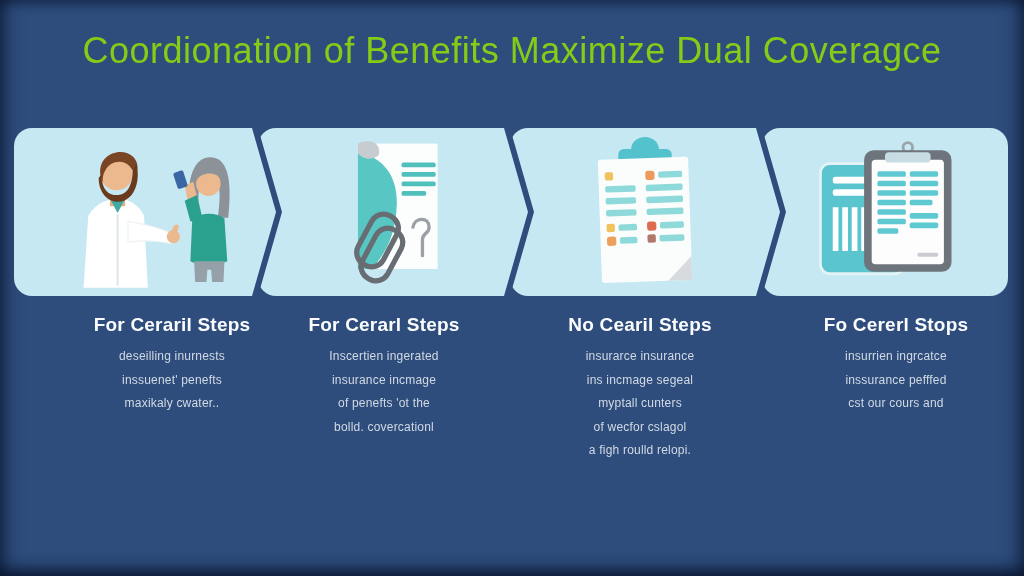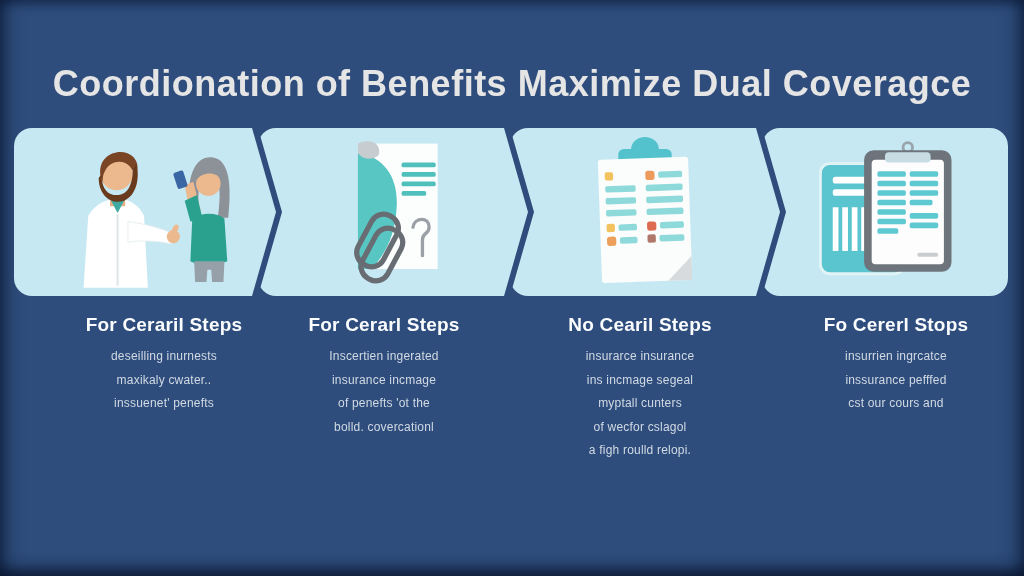--- a/index.html
+++ b/index.html
@@ -7,22 +7,22 @@
     position:relative;width:1024px;height:576px;overflow:hidden;
     background:#2e4d7c;
     font-family:"Liberation Sans", sans-serif;
     box-shadow: inset 0 -14px 16px -8px rgba(8,20,45,.95),
                 inset 0 10px 12px -7px rgba(8,20,45,.6),
                 inset 16px 0 18px -11px rgba(8,20,45,.65),
                 inset -16px 0 18px -11px rgba(8,20,45,.65);
   }
   .title{
     position:absolute;top:30px;left:0;width:100%;
-    text-align:center;color:#e5e5e5;
-    font-size:36px;font-weight:bold;letter-spacing:.5px;margin-top:33px;
+    text-align:center;color:#84cc16;
+    font-size:36px;font-weight:normal;letter-spacing:.5px;
   }
   
   .panel{
     position:absolute;top:128px;height:168px;
     background:#c6e8f3;border-radius:18px;
     display:flex;align-items:center;justify-content:center;
   }
   .panel-first{left:14px;width:262px;
     clip-path:polygon(0 0, calc(100% - 24px) 0, 100% 50%, calc(100% - 24px) 100%, 0 100%);}
   .panel-mid2{left:258px;width:270px;}
@@ -36,21 +36,21 @@
   .stepText{
     position:absolute;top:314px;width:256px;text-align:center;
   }
   .stepText .heading{
     color:#fafcfe;font-size:19px;font-weight:bold;margin-bottom:9px;letter-spacing:.2px;
   }
   .stepText .line{
     display:block;color:#d2dae4;font-size:12px;line-height:23.5px;letter-spacing:.2px;
   }
   .stepText .line:empty{display:none;}
-  .col1{left:0px;padding-left:36px;}.col2{left:256px;}.col3{left:512px;}.col4{left:768px;}
+  .col1{left:8px;padding-left:36px;}.col2{left:256px;}.col3{left:512px;}.col4{left:768px;}
 </style>
 </head>
 <body>
 
 <div class="page">
 
   <div class="title">Coordionation of Benefits Maximize Dual Coveragce</div>
 
   <div class="panel panel-first">
     <svg width="208" height="152" viewBox="0 0 220 160">
@@ -152,22 +152,22 @@
       <rect x="106" y="62" width="24" height="6" rx="2" fill="#5fc9d2"></rect>
       <rect x="106" y="76" width="30" height="6" rx="2" fill="#5fc9d2"></rect>
       <rect x="106" y="86" width="30" height="6" rx="2" fill="#5fc9d2"></rect>
       <rect x="114" y="118" width="22" height="4" rx="2" fill="#c9ccd0"></rect>
     </svg>
   </div>
 
   <div class="stepText col1">
     <div class="heading">For Ceraril Steps</div>
     <span class="line">deseilling inurnests</span>
+    <span class="line">inssuenet' penefts</span>
     <span class="line">maxikaly cwater..</span>
-    <span class="line">inssuenet' penefts</span>
 
   </div>
 
   <div class="stepText col2">
     <div class="heading">For Cerarl Steps</div>
     <span class="line">Inscertien ingerated</span>
     <span class="line">insurance incmage</span>
     <span class="line">of penefts 'ot the</span>
     <span class="line">bolld. covercationl</span>
   </div>

